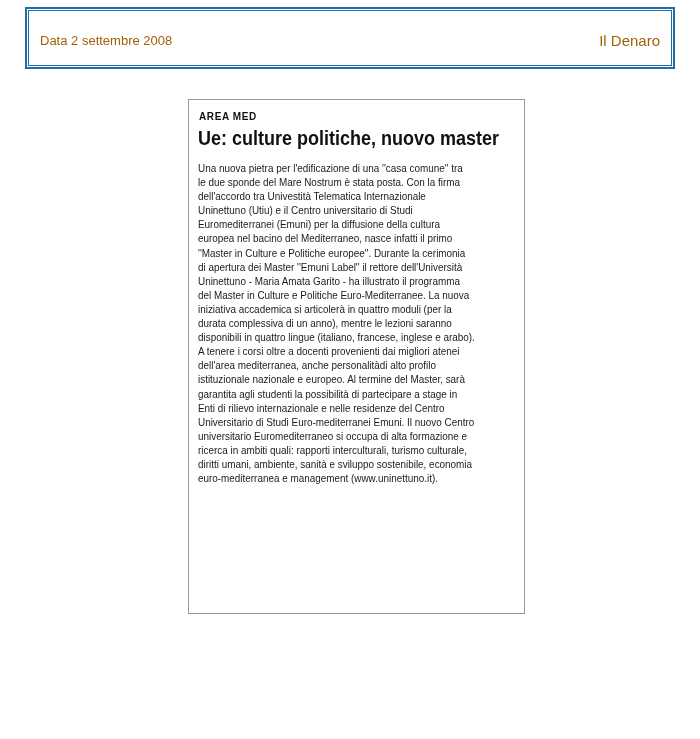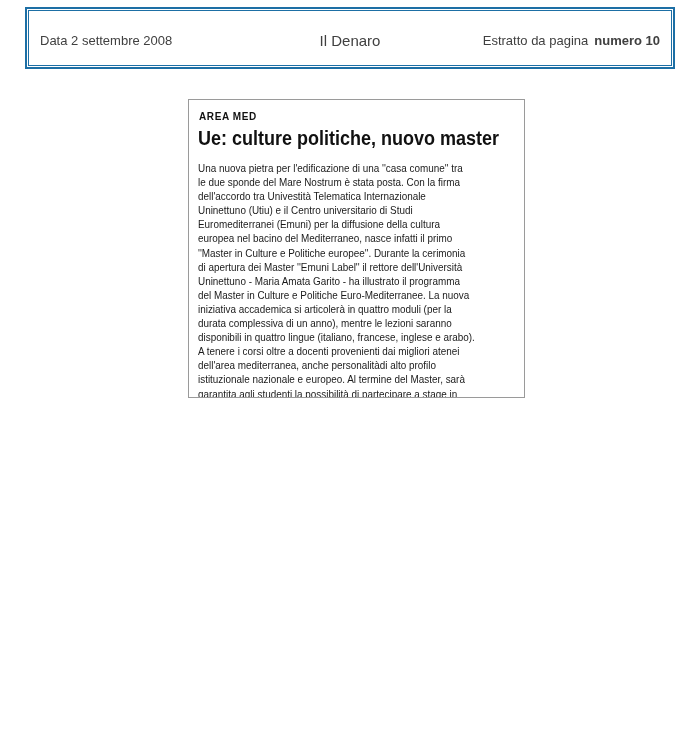--- a/index.html
+++ b/index.html
@@ -22,21 +22,21 @@
     height: 62px;
     border: 2px solid #1d6fa5;
   }
   .header-inner {
     position: absolute;
     top: 1px; left: 1px; right: 1px; bottom: 1px;
     border: 1px solid #1d6fa5;
     display: flex;
     align-items: center;
     padding: 4px 11px 0 11px;
-    color: #404040;
+    color: #a16207;
   }
   .h-left {
     flex: 1;
     text-align: left;
     font-size: 13px;
   }
   .h-center {
     flex: 0 0 auto;
     text-align: center;
     font-size: 15px;
@@ -49,21 +49,21 @@
     white-space: nowrap;
   }
   .h-right b { margin-left: 6px; }
 
   
   .article-box {
     position: absolute;
     left: 188px;
     top: 99px;
     width: 337px;
-    height: 299px;
+    height: 515px;
     border: 1px solid #9a9a9a;
     background: #ffffff;
     padding: 9px 9px 12px 9px;
     color: #141414;
     overflow: hidden;
   }
   .kicker {
     font-size: 10px;
     font-weight: bold;
     letter-spacing: 0.6px;
@@ -93,23 +93,20 @@
 </style>
 </head>
 <body>
 
 <div class="page">
 
   <div class="header-box">
     <div class="header-inner">
       <span class="h-left">Data 2 settembre 2008</span>
       <span class="h-center">Il Denaro</span>
-      <span class="h-right">
-        <span>Estratto da pagina</span><b>numero 10</b>
-      </span>
     </div>
   </div>
 
   <div class="article-box">
     <div class="kicker">AREA MED</div>
     <h1 class="headline cond">Ue: culture politiche, nuovo master</h1>
     <div class="body-text cond">Una nuova pietra per l'edificazione di una ''casa comune'' tra
 le due sponde del Mare Nostrum è stata posta. Con la firma
 dell'accordo tra Univestità Telematica Internazionale
 Uninettuno (Utiu) e il Centro universitario di Studi

